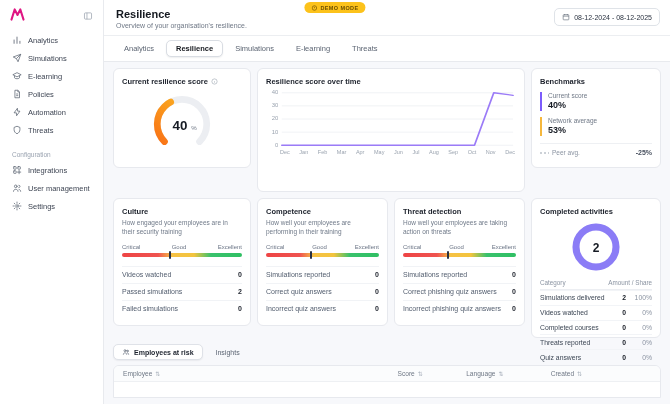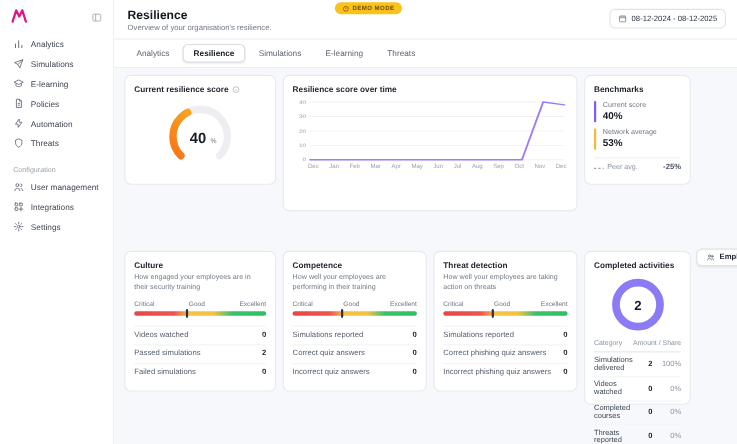--- a/index.html
+++ b/index.html
@@ -23,21 +23,21 @@
   .subtitle{font-size:7px;color:#6f7886;margin-top:2px}
   .date-btn{position:absolute;right:10px;top:8px;display:flex;align-items:center;gap:4px;background:#fff;border:1px solid #dfe3e8;border-radius:5px;padding:4px 7px;font-size:7px;color:#2a3240;font-family:inherit;cursor:pointer}
   .date-btn .i{width:8px;height:8px;color:#5b6472}
   .demo-badge{position:absolute;top:2px;left:50%;transform:translateX(-50%);background:#fcc21b;color:#6b4e00;font-size:5.5px;font-weight:bold;letter-spacing:.4px;padding:2.5px 7px;border-radius:8px;display:flex;gap:3px;align-items:center;z-index:5}
   .demo-badge .i{width:6px;height:6px}
 
   .tabs-row{display:flex;gap:2px;background:#fff;padding:4px 10px;border-bottom:1px solid #e8eaee;align-items:center;flex:none}
   .tab{font-size:7.5px;color:#5c6573;padding:3px 9px;border-radius:5px;border:1px solid transparent;cursor:pointer}
   .tab.active{background:#fff;border-color:#d9dde3;color:#15181e;font-weight:bold;box-shadow:0 1px 1.5px rgba(16,24,40,.07)}
 
-  .content{flex:1;background:#f7f8fb;padding:6px 9px;overflow:hidden;display:flex;gap:5px;min-height:0}
+  .content{flex:1;background:#f7f8fb;padding:6px 9px;overflow:hidden;display:flex;flex-direction:column;gap:5px;min-height:0}
   .grid{display:grid;grid-template-columns:138px 131px 131px 1fr;grid-auto-rows:auto;gap:6px}
   .card{background:#fff;border:1px solid #e7e9ee;border-radius:6px;padding:8px}
   .card-title{font-size:7.5px;font-weight:bold;color:#1c212b;display:flex;align-items:center;gap:3px}
   .card-title .i{width:7px;height:7px;color:#9aa3af}
 
   .score-card{grid-column:1;grid-row:1;height:100px;display:flex;flex-direction:column}
   .chart-card{grid-column:2/span 2;grid-row:1;height:124px}
   .bench-card{grid-column:4;grid-row:1;height:100px}
 
   .gauge-wrap{flex:1;display:flex;align-items:center;justify-content:center}
@@ -151,37 +151,37 @@
           </svg>
         </span>
       <span>Threats</span>
     </div>
 
     <div class="section-label">Configuration</div>
 
     <div class="nav-item">
       <span class="nicon">
           <svg class="i" viewBox="0 0 24 24" fill="none" stroke="currentColor" stroke-width="1.8" stroke-linecap="round">
-            <circle cx="9" cy="8" r="3.2"></circle>
-            <path d="M3.5 20c0-3 2.4-4.8 5.5-4.8s5.5 1.8 5.5 4.8"></path>
-            <path d="M16.5 11a2.8 2.8 0 100-5.6M17 15.4c2.2.4 3.8 1.9 3.8 4.6"></path>
-          </svg>
-        </span>
-      <span>User management</span>
-    </div>
-    <div class="nav-item">
-      <span class="nicon">
-          <svg class="i" viewBox="0 0 24 24" fill="none" stroke="currentColor" stroke-width="1.8" stroke-linecap="round">
             <rect x="4" y="4" width="6" height="6" rx="1"></rect>
             <rect x="14" y="4" width="6" height="6" rx="1"></rect>
             <rect x="4" y="14" width="6" height="6" rx="1"></rect>
             <path d="M17 13v8M13 17h8"></path>
           </svg>
         </span>
       <span>Integrations</span>
+    </div>
+    <div class="nav-item">
+      <span class="nicon">
+          <svg class="i" viewBox="0 0 24 24" fill="none" stroke="currentColor" stroke-width="1.8" stroke-linecap="round">
+            <circle cx="9" cy="8" r="3.2"></circle>
+            <path d="M3.5 20c0-3 2.4-4.8 5.5-4.8s5.5 1.8 5.5 4.8"></path>
+            <path d="M16.5 11a2.8 2.8 0 100-5.6M17 15.4c2.2.4 3.8 1.9 3.8 4.6"></path>
+          </svg>
+        </span>
+      <span>User management</span>
     </div>
     <div class="nav-item">
       <span class="nicon">
           <svg class="i" viewBox="0 0 24 24" fill="none" stroke="currentColor" stroke-width="1.8" stroke-linecap="round">
             <circle cx="12" cy="12" r="3"></circle>
             <path d="M12 2.5v3M12 18.5v3M2.5 12h3M18.5 12h3M5.3 5.3l2.1 2.1M16.6 16.6l2.1 2.1M18.7 5.3l-2.1 2.1M7.4 16.6l-2.1 2.1"></path>
           </svg>
         </span>
       <span>Settings</span>
     </div>

